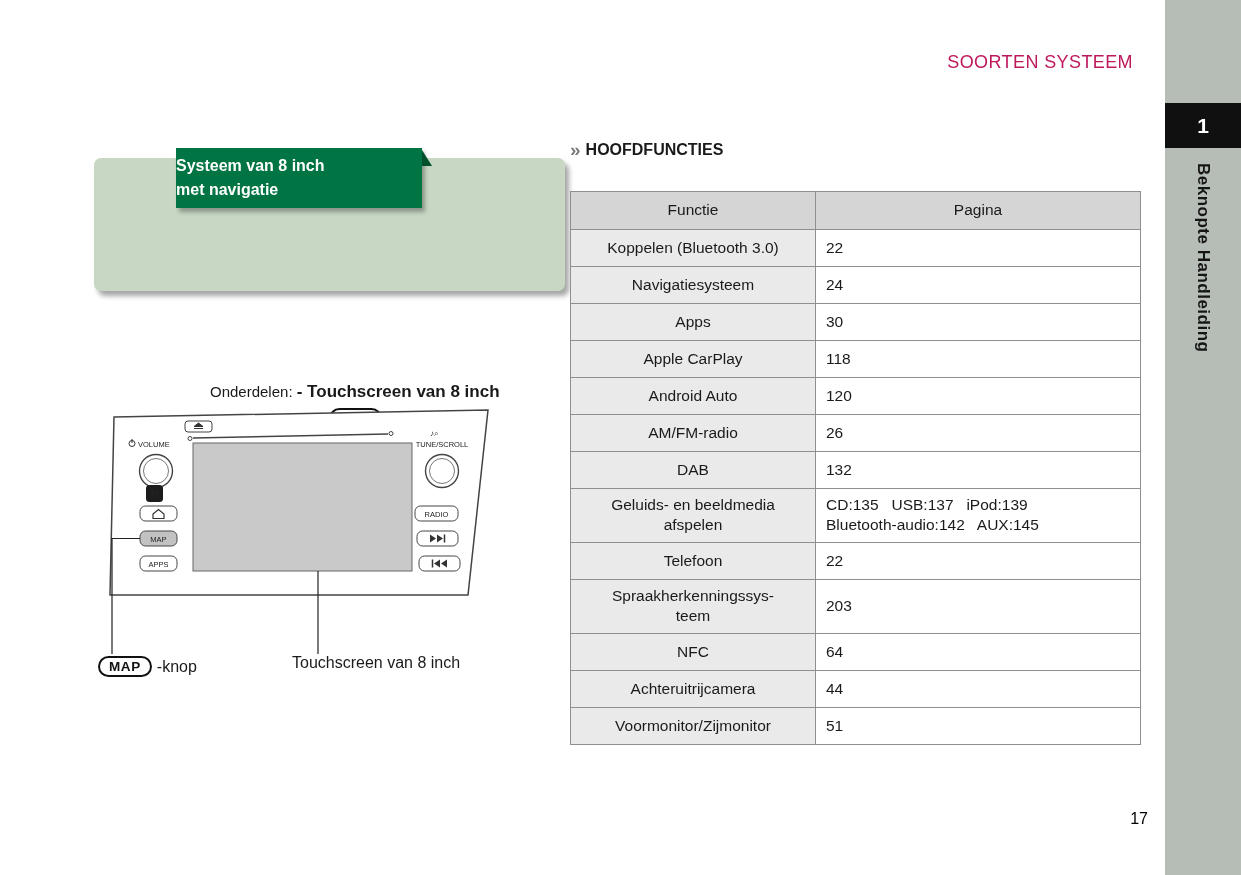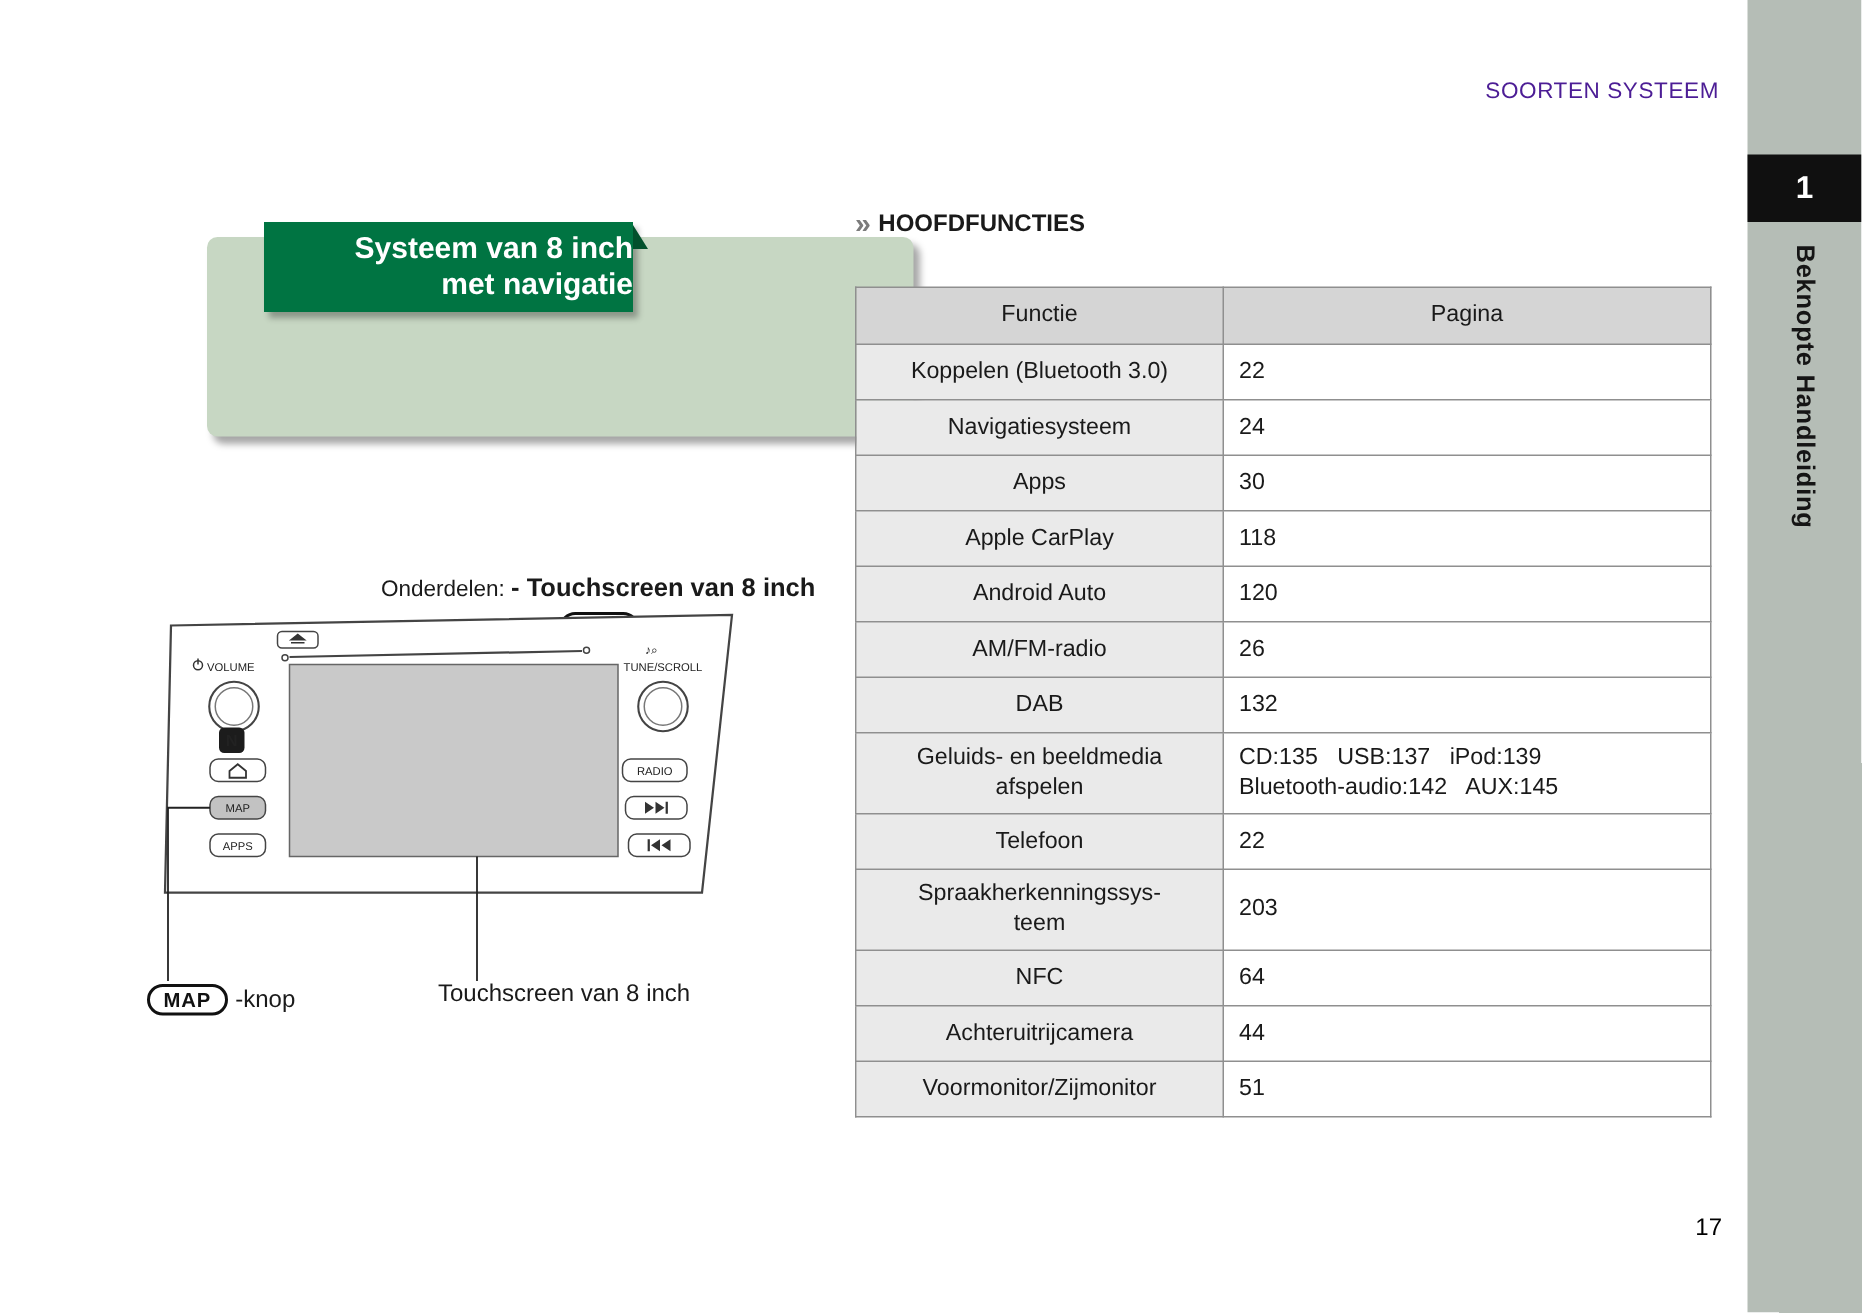--- a/index.html
+++ b/index.html
@@ -15,21 +15,21 @@
   body{
     font-family:"Liberation Sans","DejaVu Sans",sans-serif;
     background:#fff;color:#1a1a1a;
   }
   .page{
     position:relative;width:1241px;height:875px;background:#fff;overflow:hidden;
   }
 
   
   .running-title{
-    position:absolute;top:52px;right:95px;font-size:15px;letter-spacing:.4px;color:#4c1d95;
+    position:absolute;top:52px;right:108px;font-size:18px;letter-spacing:.4px;color:#be185d;
   }
   .page-number{
     position:absolute;top:810px;right:93px;font-size:16px;color:#000000;
   }
 
   
   .sidebar{
     position:absolute;top:0;right:0;width:76px;height:875px;background:var(--sidebar-gray);
   }
   .chapter-tab{
@@ -42,26 +42,25 @@
     writing-mode:vertical-rl;text-orientation:mixed;
     display:flex;justify-content:flex-start;align-items:center;
     font-size:17px;font-weight:bold;color:#151515;letter-spacing:.5px;
   }
 
   
   .feature-panel{
     position:absolute;left:94px;top:158px;width:471px;height:133px;
     background:var(--panel-green);border-radius:7px;
     box-shadow:4px 5px 5px rgba(0,0,0,.35);
-    margin-left:44px;
   }
   .feature-title{
     position:absolute;left:176px;top:148px;width:246px;height:60px;
-    background:var(--accent-green);color:#fff;text-align:right;
-    font-size:20px;font-weight:bold;line-height:24px;padding-top:6px;
+    background:var(--accent-green);color:#fff;text-align:left;
+    font-size:16px;font-weight:bold;line-height:24px;padding-top:6px;
     box-shadow:3px 4px 4px rgba(0,0,0,.30);
   }
   .feature-title .fold{
     position:absolute;top:2px;right:-10px;width:0;height:0;
     border-top:16px solid transparent;border-left:10px solid var(--accent-green-dark);
   }
   .panel-line1{
     position:absolute;left:116px;top:224px;font-size:15px;white-space:nowrap;
   }
   .panel-line1 b{font-size:17px;}

